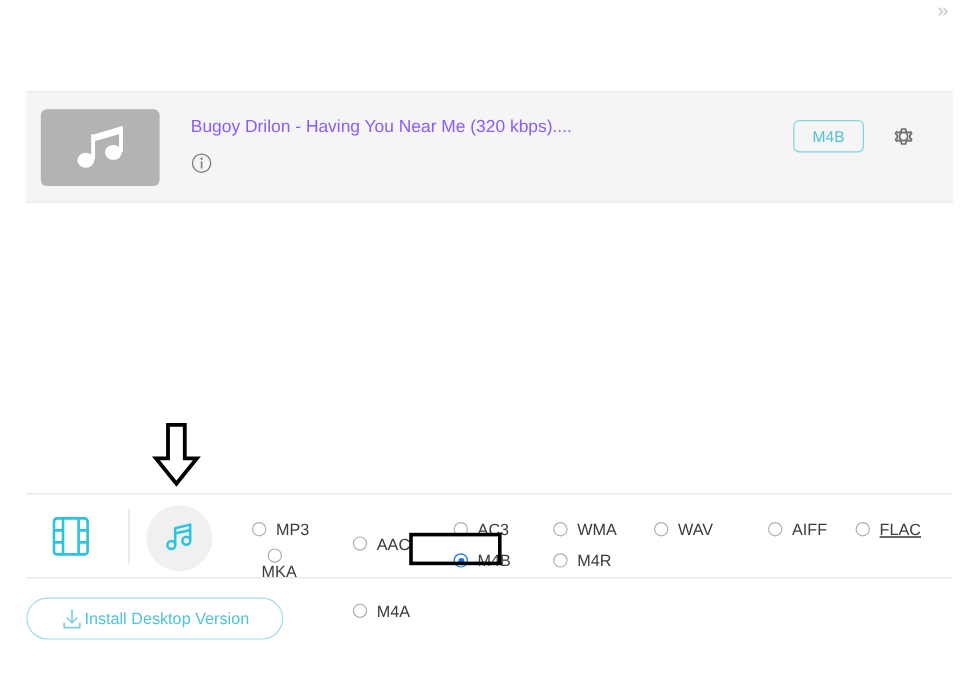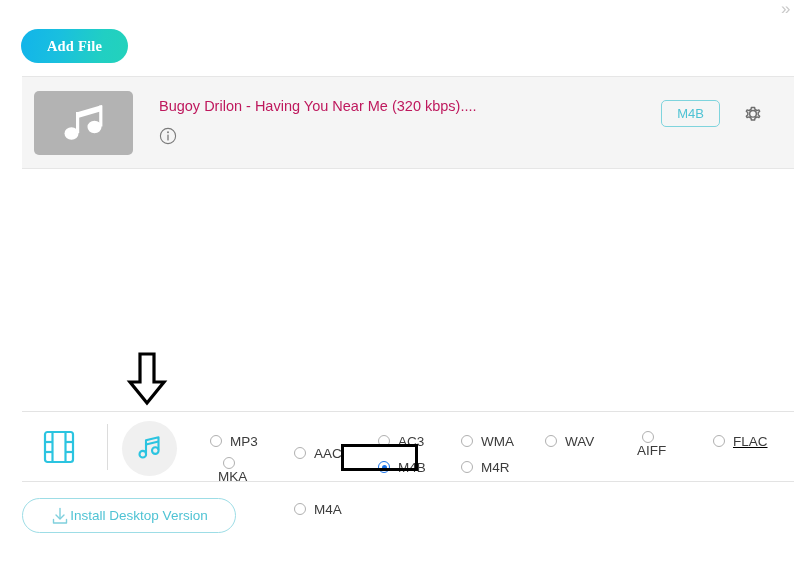--- a/index.html
+++ b/index.html
@@ -73,21 +73,21 @@
     background: #b3b3b3;
     border-radius: 5px;
   }
   .thumb svg { position: absolute; left: 27px; top: 12px; }
 
   .file-name {
     position: absolute;
     left: 137px;
     top: 21px;
     font-size: 14.5px;
-    color: #be185d;
+    color: #8b5cf6;
     white-space: nowrap;
   }
 
   .info-icon {
     position: absolute;
     left: 137px;
     top: 50px;
     width: 18px;
     height: 18px;
     cursor: pointer;
@@ -263,21 +263,20 @@
 </style>
 </head>
 <body>
 
 <div id="app">
 
   <div class="corner-mark">
     <span>»</span>
   </div>
 
-  <button class="addfile-btn">Add File</button>
 
   <div class="file-row">
 
     <div class="thumb">
       <svg width="46" height="40" viewBox="0 0 46 40">
         <path d="M17 9 L41 2 L41 8 L17 15 Z" fill="#ffffff"></path>
         <rect x="15" y="9" width="3.2" height="21" fill="#ffffff"></rect>
         <rect x="38.2" y="2.5" width="3.2" height="21" fill="#ffffff"></rect>
         <ellipse cx="10.5" cy="30.5" rx="7" ry="6.2" fill="#ffffff"></ellipse>
         <ellipse cx="33.5" cy="24" rx="7" ry="6.2" fill="#ffffff"></ellipse>
@@ -361,21 +360,21 @@
         <span class="lbl">AC3</span>
       </div>
       <div class="radio-opt" style="left:273px; top:8px;">
         <span class="dot"></span>
         <span class="lbl">WMA</span>
       </div>
       <div class="radio-opt" style="left:357px; top:8px;">
         <span class="dot"></span>
         <span class="lbl">WAV</span>
       </div>
-      <div class="radio-opt" style="left:441px; top:8px;flex-direction:column;">
+      <div class="radio-opt" style="left:452px; top:8px;">
         <span class="dot"></span>
         <span class="lbl">AIFF</span>
       </div>
       <div class="radio-opt" style="left:525px; top:8px;text-decoration:underline;">
         <span class="dot"></span>
         <span class="lbl">FLAC</span>
       </div>
 
       <div class="radio-opt" style="left:22px;  top:34px;flex-direction:column;">
         <span class="dot"></span>

